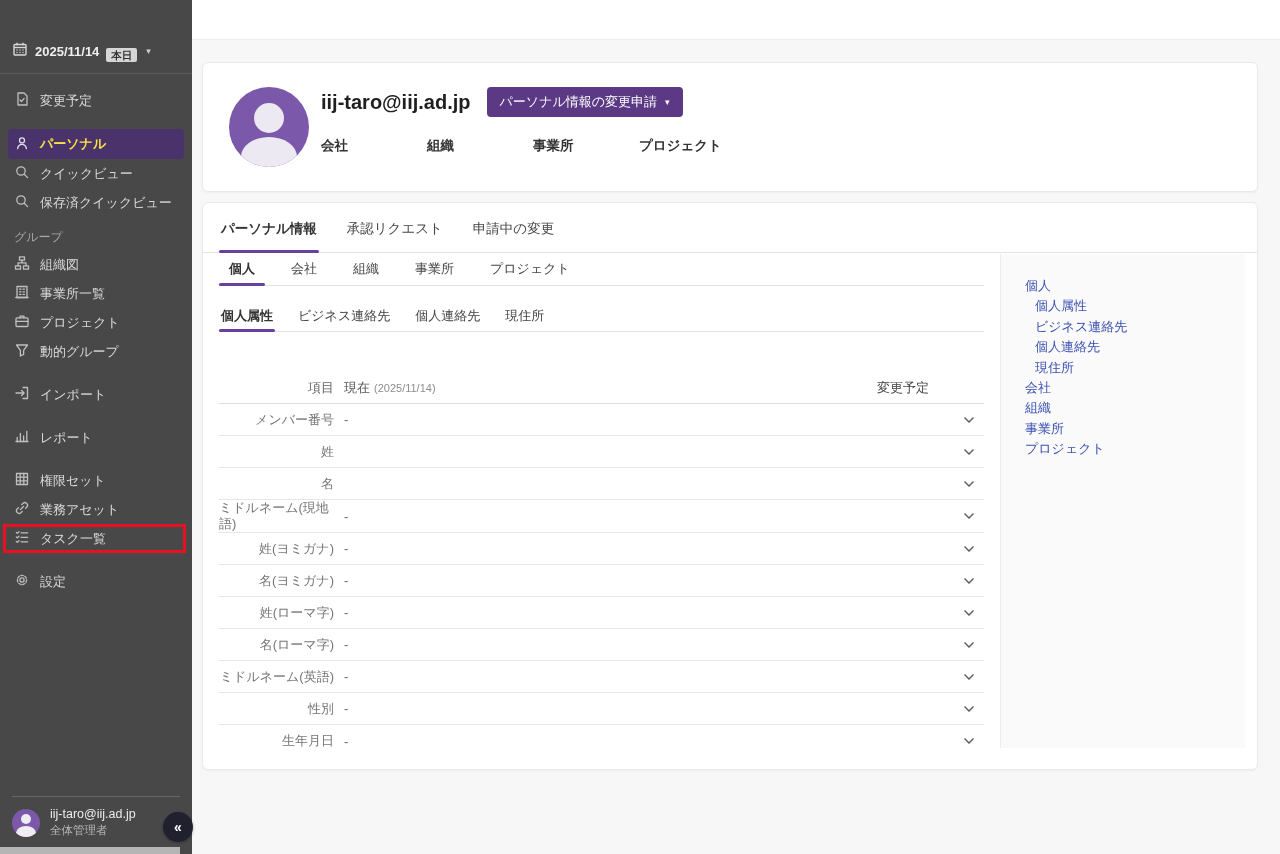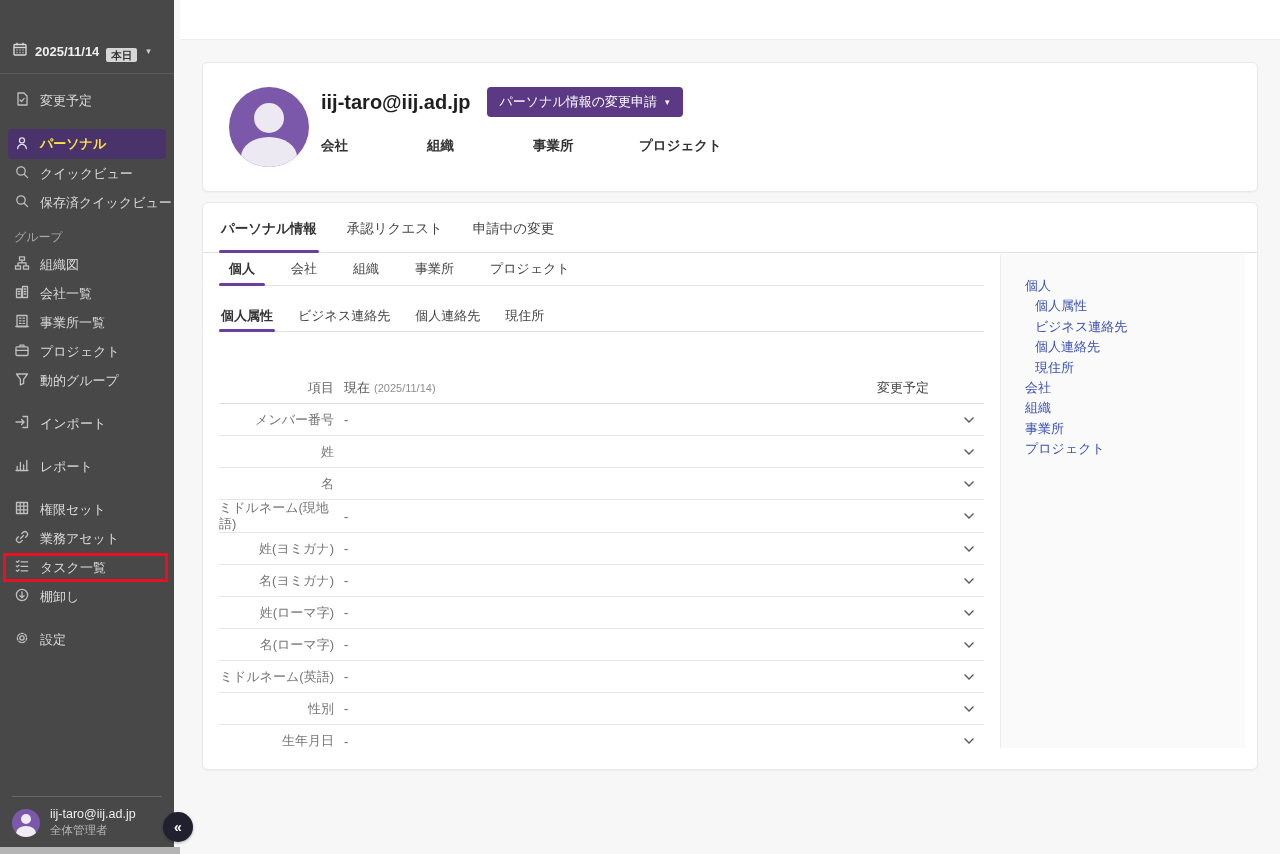--- a/index.html
+++ b/index.html
@@ -4,21 +4,21 @@
 <style>
   * { margin:0; padding:0; box-sizing:border-box; }
   html,body { width:1280px; height:854px; }
   body {
     font-family:"Liberation Sans","DejaVu Sans",sans-serif;
     background:#f7f7f8; position:relative; overflow:hidden; color:#333;
   }
 
   
   .sidebar {
-    position:absolute; left:0; top:0; width:174px; height:854px;
+    position:absolute; left:0; top:0; width:192px; height:854px;
     background:#484848; display:flex; flex-direction:column; z-index:5;
   }
   .date-row {
     margin-top:38px; height:26px; display:flex; align-items:center;
     padding:0 12px; gap:7px;
   }
   .date-row svg { stroke:#d8d8d8; fill:none; stroke-width:1.4; flex:0 0 auto; }
   .date-text { color:#eeeeee; font-weight:bold; font-size:13px; white-space:nowrap; }
   .date-badge {
     background:#d6d6d6; color:#333; font-size:10.5px; font-weight:bold;
@@ -241,28 +241,20 @@
       <span><svg width="16" height="16" viewBox="0 0 16 16">
             <rect x="5.5" y="1.8" width="5" height="3.4"></rect>
             <rect x="1.5" y="10.8" width="5" height="3.4"></rect>
             <rect x="9.5" y="10.8" width="5" height="3.4"></rect>
             <path d="M8 5.2v2.6M4 10.8V7.8h8v3"></path>
           </svg></span>
       <span>組織図</span>
     </div>
     <div class="nav-item">
       <span><svg width="16" height="16" viewBox="0 0 16 16">
-            <rect x="2.5" y="5" width="5" height="8.5"></rect>
-            <rect x="8.5" y="2.5" width="5" height="11"></rect>
-            <path d="M10.2 5h1.6M10.2 7.5h1.6M10.2 10h1.6M4.2 7.5h1.6M4.2 10h1.6"></path>
-          </svg></span>
-      <span>会社一覧</span>
-    </div>
-    <div class="nav-item">
-      <span><svg width="16" height="16" viewBox="0 0 16 16">
             <rect x="3" y="2.5" width="10" height="11"></rect>
             <path d="M5.5 5.2h1.5M9 5.2h1.5M5.5 7.8h1.5M9 7.8h1.5M5.5 10.4h1.5M9 10.4h1.5"></path>
             <path d="M1.8 13.5h12.4"></path>
           </svg></span>
       <span>事業所一覧</span>
     </div>
     <div class="nav-item">
       <span><svg width="16" height="16" viewBox="0 0 16 16">
             <rect x="2" y="4.8" width="12" height="8.7" rx="1"></rect>
             <path d="M6 4.8V3.2h4v1.6"></path>
@@ -317,27 +309,20 @@
     <div class="nav-item highlighted">
       <span><svg width="16" height="16" viewBox="0 0 16 16">
             <path d="M2.3 3.4l1 1L5 2.7"></path>
             <path d="M7 3.8h6.7"></path>
             <path d="M2.3 7.9l1 1L5 7.2"></path>
             <path d="M7 8.3h6.7"></path>
             <path d="M2.3 12.4l1 1 1.7-1.7"></path>
             <path d="M7 12.8h6.7"></path>
           </svg></span>
       <span>タスク一覧</span>
-    </div>
-    <div class="nav-item">
-      <span><svg width="16" height="16" viewBox="0 0 16 16">
-            <circle cx="8" cy="8" r="5.6"></circle>
-            <path d="M8 5v5.4M5.9 8.6L8 10.7l2.1-2.1"></path>
-          </svg></span>
-      <span>棚卸し</span>
     </div>
   </div>
 
   <div class="nav-section">
     <div class="nav-item">
       <span><svg width="16" height="16" viewBox="0 0 16 16">
             <circle cx="8" cy="8" r="2.1"></circle>
             <circle cx="8" cy="8" r="4.6" stroke-dasharray="2.4 1.6"></circle>
           </svg></span>
       <span>設定</span>

